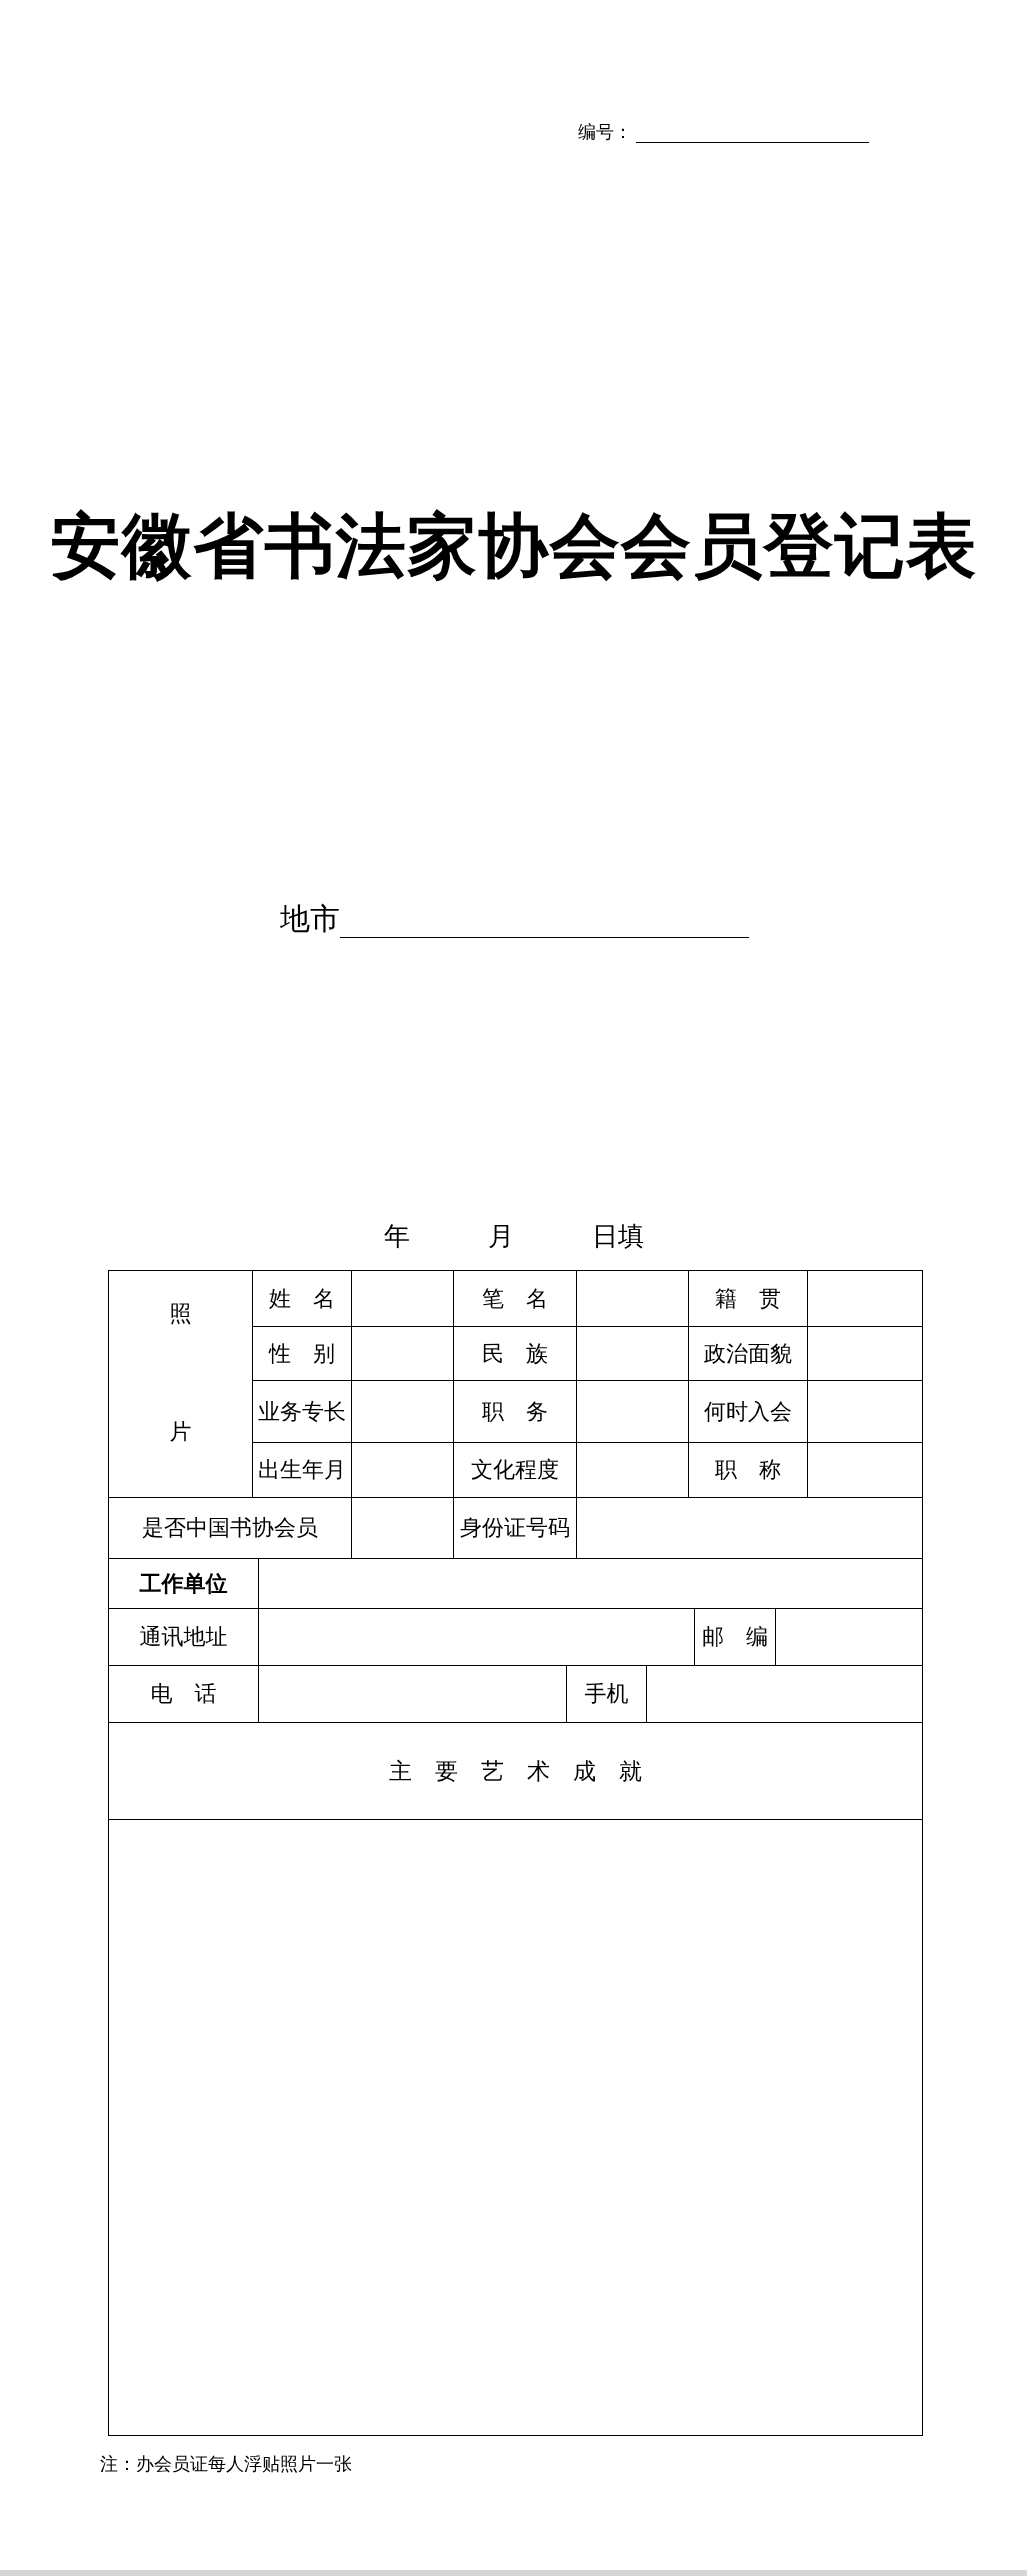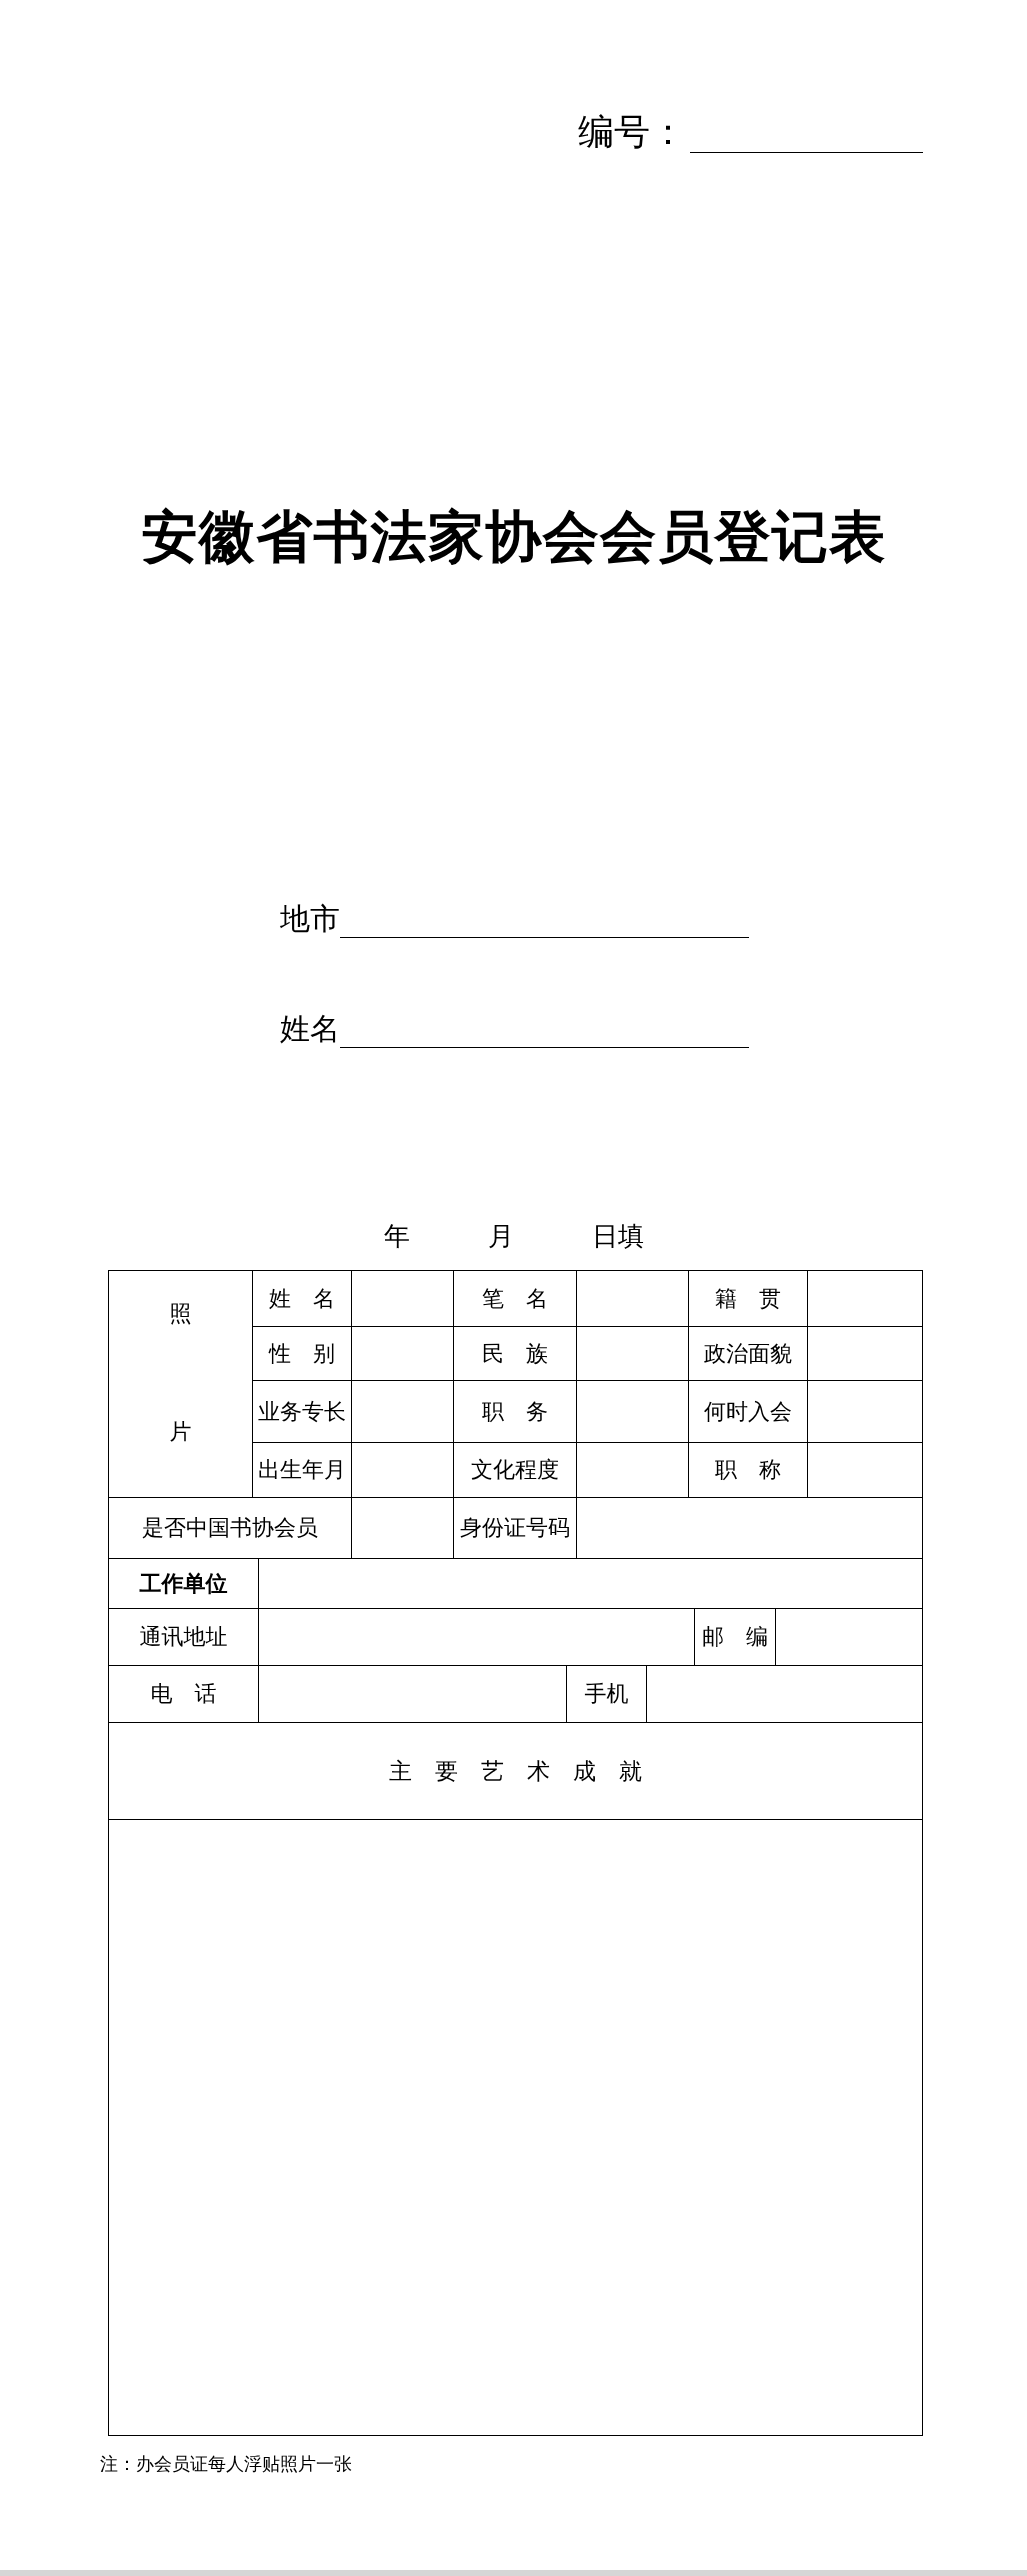--- a/index.html
+++ b/index.html
@@ -13,38 +13,38 @@
     font-family: "Liberation Serif", "DejaVu Serif", serif;
     overflow: hidden;
   }
   
   .serial {
     position: absolute;
     left: 578px;
     top: 113px;
     display: flex;
     align-items: flex-end;
-    font-size: 36px;
+    font-size: 18px;
     line-height: 1.1;
   }
   .serial-line {
     display: inline-block;
     width: 233px;
     height: 30px;
     border-bottom: 1.9px solid #000;
     margin-left: 3.9px;
   }
   
   .title {
     position: absolute;
     top: 500px;
     left: 0;
     width: 100%;
     text-align: center;
-    font-size: 56px;
+    font-size: 70px;
     font-weight: 700;
     letter-spacing: 1.3px;
     white-space: nowrap;
   }
   
   .field {
     position: absolute;
     left: 280px;
     display: flex;
     align-items: flex-end;
@@ -155,24 +155,20 @@
     <span class="serial-line"></span>
   </div>
 
   <div class="title">安徽省书法家协会会员登记表</div>
 
   <div class="field field-city">
     <span>地市</span>
     <span class="blank-line"></span>
   </div>
 
-  <div class="field field-name">
-    <span>姓名</span>
-    <span class="blank-line"></span>
-  </div>
 
   <div class="date-line">年　　　月　　　日填</div>
 
   <div class="form-table">
 
     <div class="band">
       <div class="photo-cell">
         <span class="glyph-top">照</span>
         <span>片</span>
       </div>

